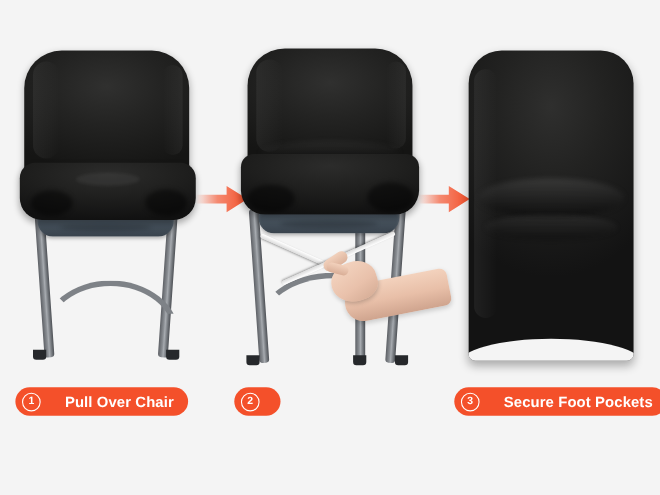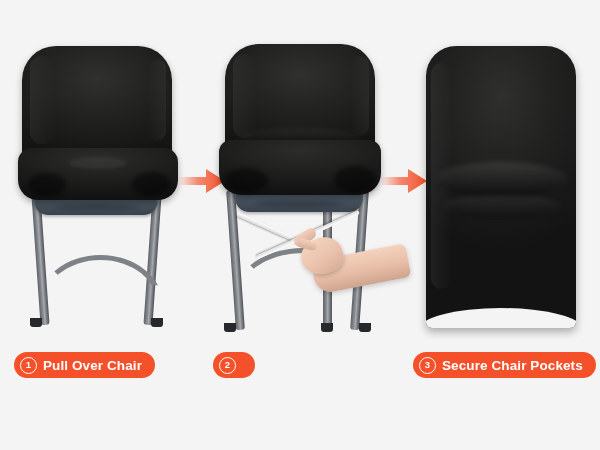--- a/index.html
+++ b/index.html
@@ -84,21 +84,21 @@
     box-sizing:border-box;
     white-space:nowrap;
   }
   .pill .num{
     width:15px;height:15px;flex:0 0 15px;
     border:1.4px solid #ffffff;border-radius:50%;
     color:#ffffff;font-size:9.5px;font-weight:bold;
     display:flex;align-items:center;justify-content:center;
     margin-right:6px;line-height:1;
   }
-  .pill .txt{color:#ffffff;font-size:13.5px;font-weight:bold;letter-spacing:.1px;}
+  .pill .txt{color:#ffffff;font-size:13.5px;font-weight:bold;letter-spacing:.1px;margin-left:16px;}
   #pill-1{left:14px;}
   #pill-2{left:213px;}
   #pill-3{left:413px;}
 </style>
 </head>
 <body>
 
 <div class="board">
 
   <div class="panel" id="panel-1">
@@ -200,17 +200,17 @@
       <span class="num">1</span>
       <span class="txt">Pull Over Chair</span>
     </div>
 
     <div class="pill" id="pill-2">
       <span class="num">2</span>
     </div>
 
     <div class="pill" id="pill-3">
       <span class="num">3</span>
-      <span class="txt">Secure Chair Pockets</span>
+      <span class="txt">Secure Foot Pockets</span>
     </div>
 
   </div>
 </div>
 
 </body></html>

